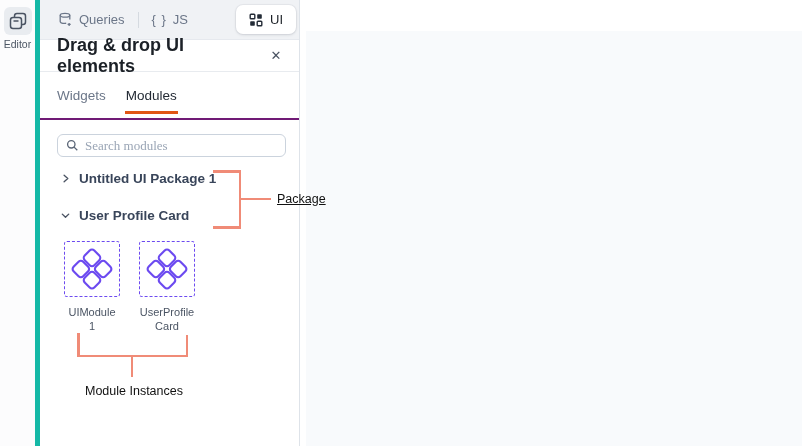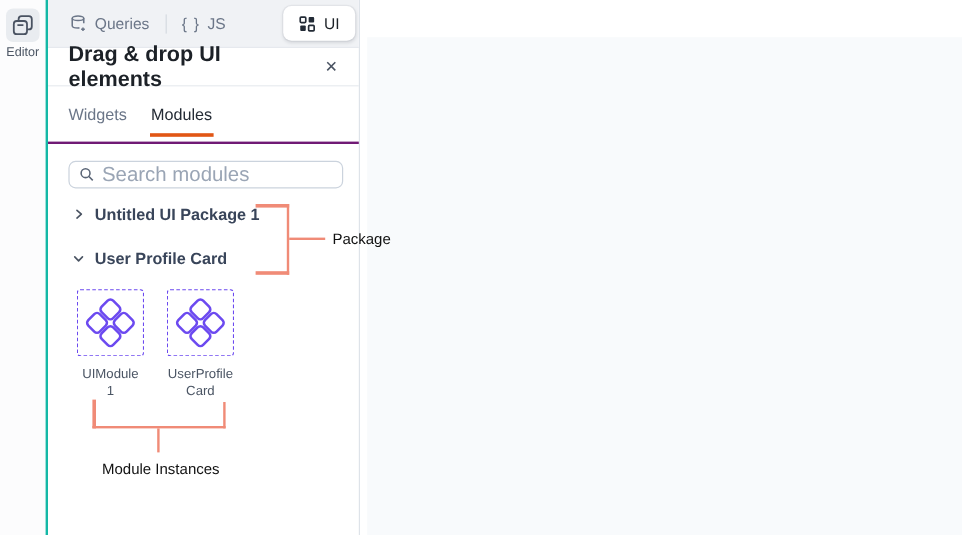--- a/index.html
+++ b/index.html
@@ -8,21 +8,21 @@
     font-family:"Liberation Sans", sans-serif;
     background:#ffffff;
     position:relative;
     overflow:hidden;
     color:#242B35;
   }
 
   
   .left-rail{
     position:absolute; left:0; top:0; width:40px; height:100%;
-    background:#FCFCFD; border-right:2px solid #14b8a6;
+    background:#FCFCFD; border-right:5px solid #14b8a6;
   }
   .editor-btn{
     width:28px; height:28px; margin:7px auto 0; background:#E9ECF0;
     border-radius:6px; display:flex; align-items:center; justify-content:center;
     cursor:pointer;
   }
   .editor-label{
     margin-top:3px; text-align:center; font-size:10.5px; color:#4C5664;
   }
 
@@ -67,22 +67,22 @@
     content:''; position:absolute; left:-1px; right:-1px; bottom:-7px;
     height:2.5px; background:#E15615;
   }
 
   .search-box{
     margin:14px 13px 0 17px; height:23px; border:1px solid #CBD3DD;
     border-radius:6px; display:flex; align-items:center; padding:0 8px; gap:6px;
     background:#ffffff;
   }
   .search-box input{
-    border:none; outline:none; flex:1; font-size:17px;
-    font-family:Liberation Sans, sans-serif; color:#14532d; background:transparent;
+    border:none; outline:none; flex:1; font-size:13px;
+    font-family:Liberation Serif, serif; color:#14532d; background:transparent;
   }
   .search-box input::placeholder{ color:#9AA5B5; }
 
   .pkg-row{
     display:flex; align-items:center; gap:8px; padding-left:20px;
     height:18px; cursor:pointer;
   }
   .pkg-row-1{ margin-top:12px; }
   .pkg-row-2{ margin-top:19px; }
   .pkg-name{ font-size:13.5px; font-weight:600; color:#39455A; }
@@ -104,21 +104,21 @@
     background:#F8FAFC;
   }
 
   
   .ann{ position:absolute; background:#F08B77; }
   .ann-label{ position:absolute; color:#111111; background:transparent; }
   #ann-pkg-a{ left:213px; top:170px; width:28px; height:2.5px; }
   #ann-pkg-b{ left:213px; top:226px; width:28px; height:2.5px; }
   #ann-pkg-c{ left:238.5px; top:170px; width:2.5px; height:58.5px; }
   #ann-pkg-d{ left:241px; top:197.5px; width:30px; height:2.5px; }
-  #ann-pkg-label{ left:277px; top:192px; font-size:12.5px; }
+  #ann-pkg-label{ left:277px; top:192px; font-size:12.5px;text-decoration:underline; }
   #ann-mod-l{ left:77px; top:333px; width:2.5px; height:24px; }
   #ann-mod-r{ left:185.5px; top:335px; width:2.5px; height:22px; }
   #ann-mod-h{ left:77px; top:354.5px; width:111px; height:2.5px; }
   #ann-mod-m{ left:130.5px; top:357px; width:2.5px; height:20px; }
   #ann-mod-label{ left:85px; top:384px; font-size:12.5px; }
 
   svg{ display:block; }
 </style>
 </head>
 <body>

